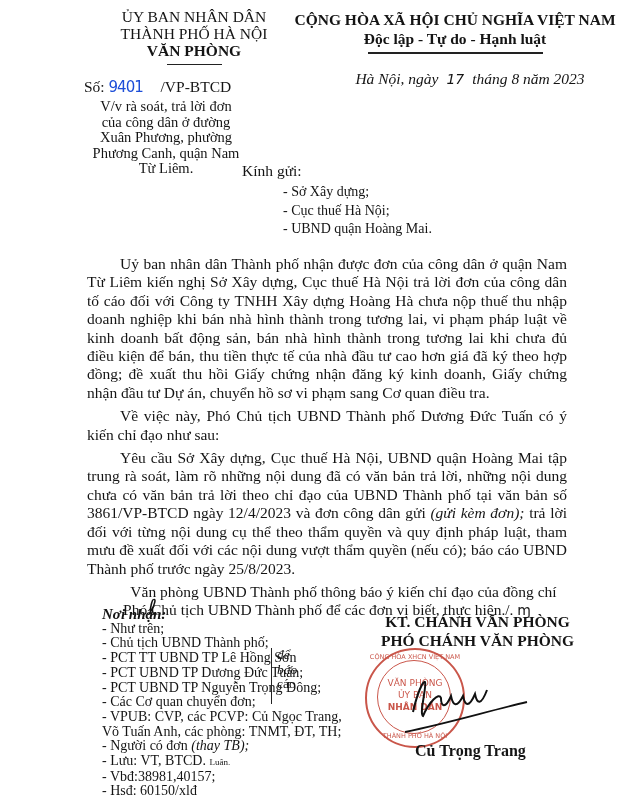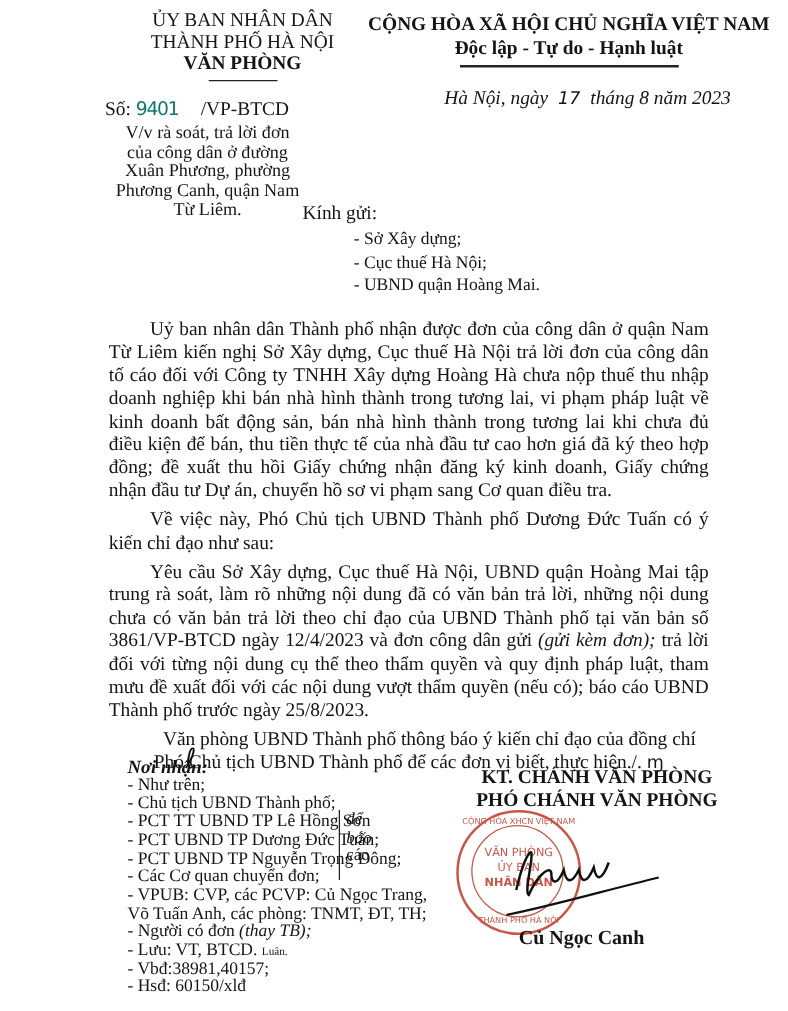--- a/index.html
+++ b/index.html
@@ -10,21 +10,21 @@
   }
   .abs { position:absolute; }
   .center { text-align:center; }
   .b { font-weight:bold; }
   .i { font-style:italic; }
 
   
   .hl { left:78px; top:8px; width:160px; font-size:15.5px; line-height:17px;margin-left:36px; }
   .hl .rule { width:55px; height:1px; background:#222; margin:5px auto 2px; }
   .so { left:84px; top:78px; font-size:15.5px; white-space:nowrap; }
-  .so .hand { font-family:"DejaVu Sans", sans-serif; font-size:15px; color:#0f766e; display:inline-block; width:52px; letter-spacing:-1px; }
+  .so .hand { font-family:"DejaVu Sans", sans-serif; font-size:15px; color:#1d4ed8; display:inline-block; width:52px; letter-spacing:-1px; }
   .vv { left:92px; top:99px; width:148px; font-size:14.5px; line-height:15.5px; }
 
   
   .hr { left:290px; top:10px; width:330px; font-size:15.5px; line-height:19px; }
   .hr .rule { width:175px; height:1.5px; background:#222; margin:4px auto 0; }
   .date { left:320px; top:70px; width:300px; font-size:15.5px; }
   .date .hand { font-family:"DejaVu Sans", sans-serif; display:inline-block; width:26px; text-align:center; font-size:14px; }
 
   
   .kg { left:242px; top:162px; font-size:15.5px; }
@@ -124,13 +124,13 @@
   <div class="t" style="top:3px;font-size:6.5px;">CỘNG HÒA XHCN VIỆT NAM</div>
   <div class="t" style="top:28px;">VĂN PHÒNG</div>
   <div class="t" style="top:40px;">ỦY BAN</div>
   <div class="t" style="top:52px;font-weight:bold;">NHÂN DÂN</div>
   <div class="t" style="top:82px;font-size:6.5px;">THÀNH PHỐ HÀ NỘI</div>
 </div>
 <svg class="abs sigscribble" width="130" height="70" viewBox="0 0 130 70">
   <path d="M8 40 C12 22,18 8,20 10 C22 14,14 42,18 44 C24 30,34 20,36 26 C36 34,40 38,46 24 C48 34,52 36,58 24 C60 34,64 36,70 22 C72 32,76 34,82 18" fill="none" stroke="#111" stroke-width="2"></path>
   <path d="M0 60 C40 52,80 40,122 30" fill="none" stroke="#111" stroke-width="1.8"></path>
 </svg>
-<div class="abs signame">Củ Ngọc Canh</div>
+<div class="abs signame">Củ Trọng Trang</div>
 
 </body></html>

